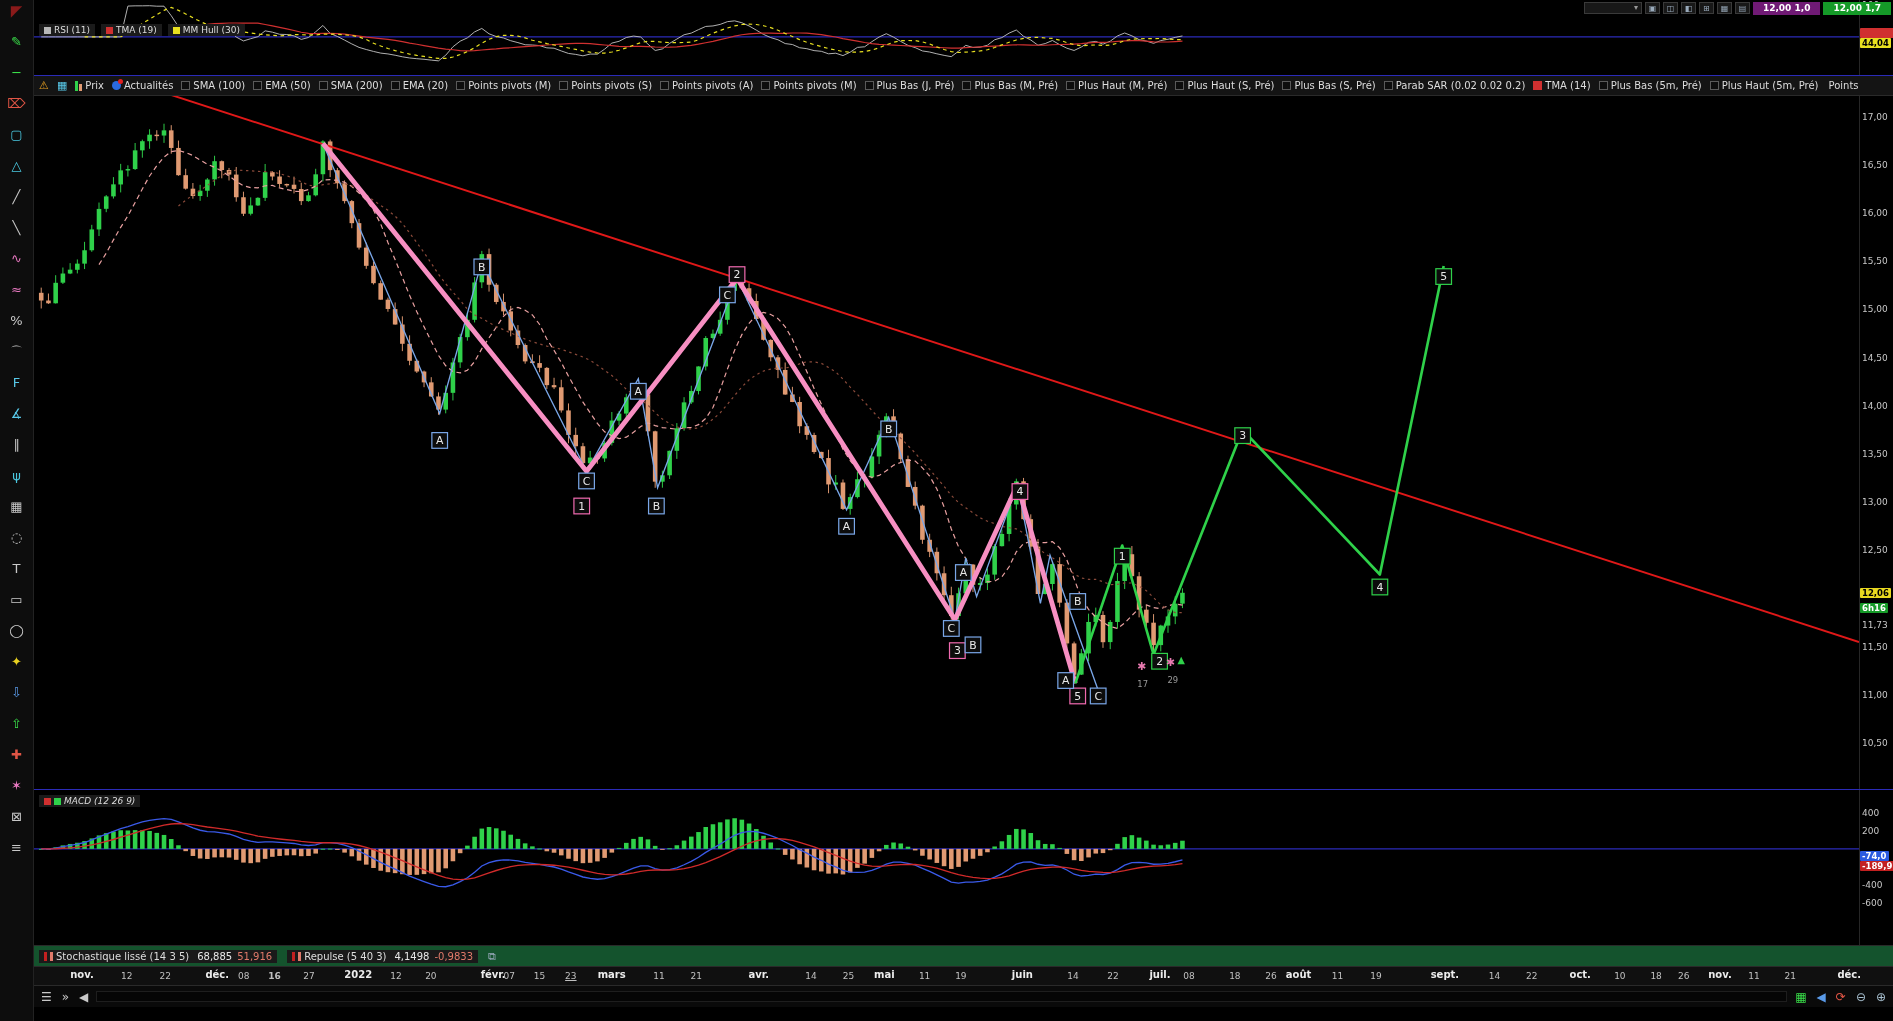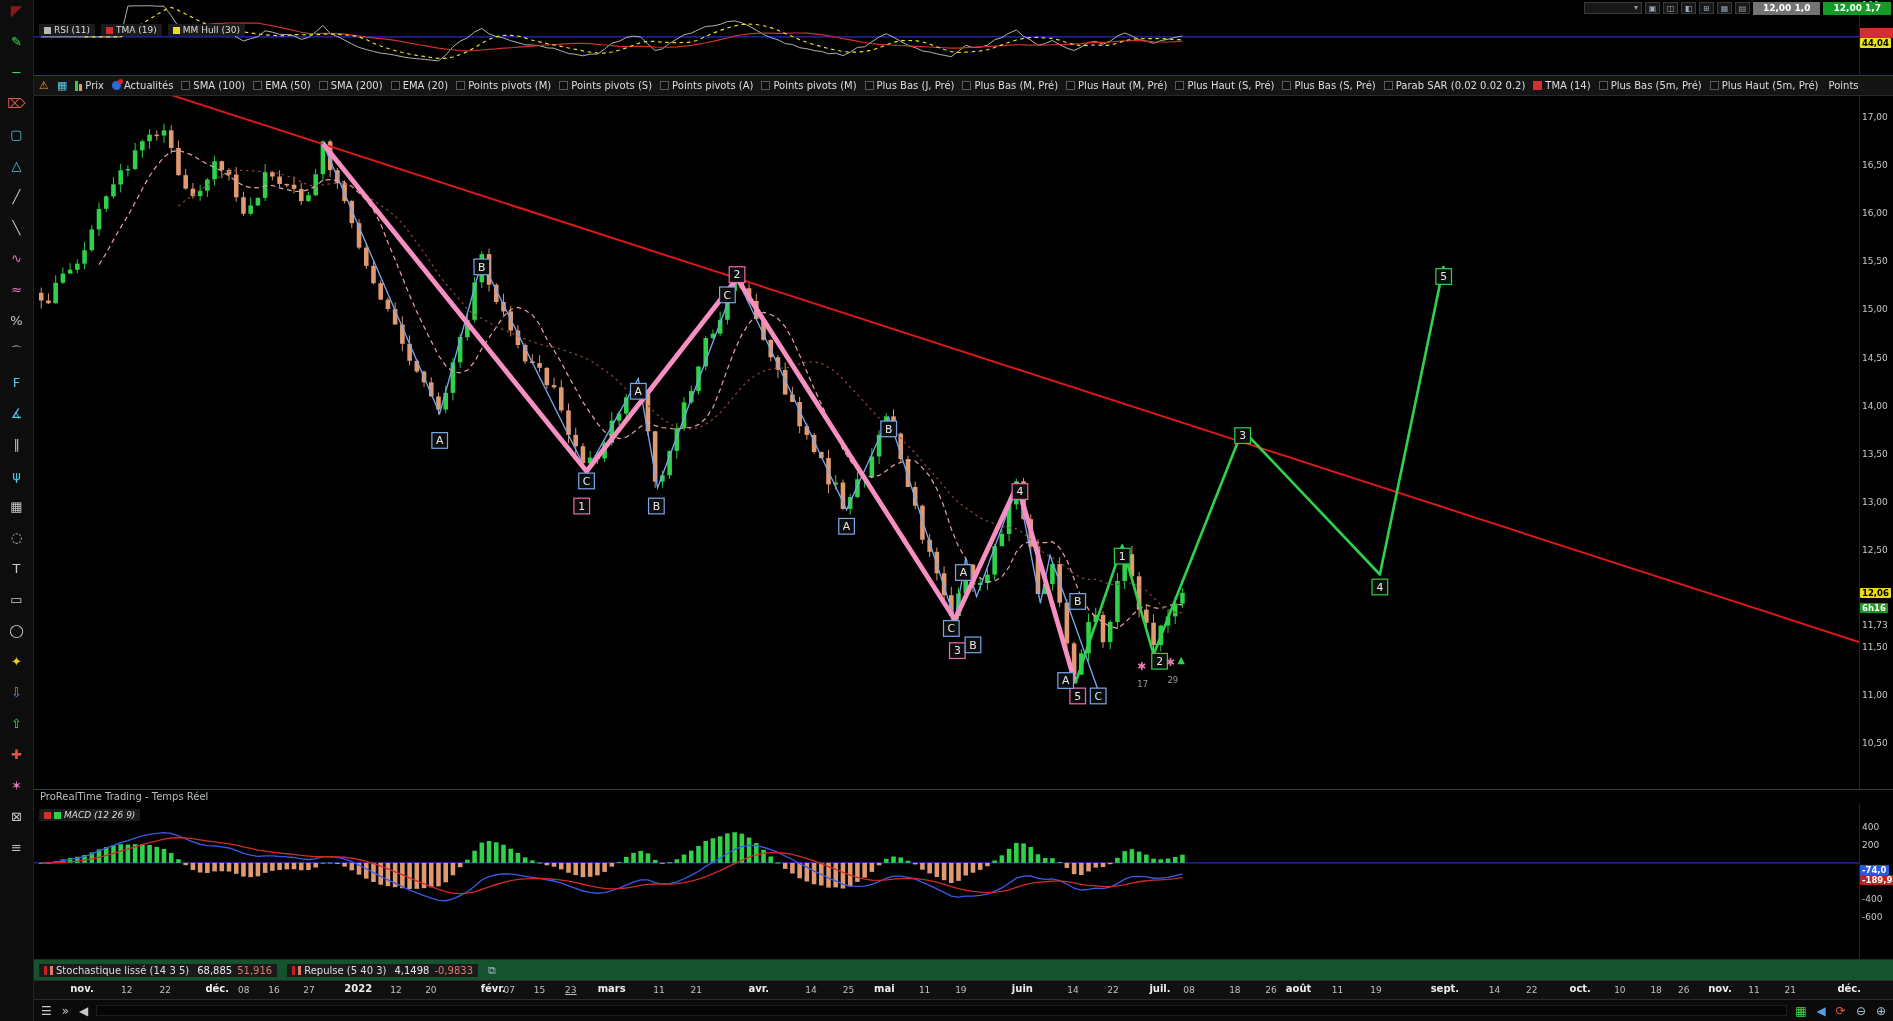--- a/index.html
+++ b/index.html
@@ -94,21 +94,21 @@
     </aside>
   <div class="main">
     <div class="top-right" id="topRight">
         <div class="tr-dd">▾</div>
         <div class="tr-btn">▣</div>
         <div class="tr-btn">◫</div>
         <div class="tr-btn">◧</div>
         <div class="tr-btn">⊞</div>
         <div class="tr-btn">▦</div>
         <div class="tr-btn">▤</div>
-        <div class="price-btn" style="background: #737373;">12,00 1,0</div>
+        <div class="price-btn" style="background: #701a75;">12,00 1,0</div>
         <div class="price-btn" style="background: rgb(21, 154, 40);">12,00 1,7</div>
       </div>
     <div class="row-top">
       <div class="pane-chart">
         <div class="legend" id="rsiLegend">
             <div class="chip">
               <span class="sq" style="background: rgb(184, 184, 184);"></span>
               <span>RSI (11)</span>
             </div>
             <div class="chip">
@@ -667,23 +667,20 @@
           <div class="axis-label" style="top: 58.61%;">13,00</div>
           <div class="axis-label" style="top: 65.57%;">12,50</div>
           <div class="axis-label" style="top: 79.48%;">11,50</div>
           <div class="axis-label" style="top: 86.43%;">11,00</div>
           <div class="axis-label" style="top: 93.39%;">10,50</div>
           <div class="axis-box" style="background: rgb(232, 216, 32); color: rgb(0, 0, 0); top: 71.69%;">12,06</div>
           <div class="axis-box" style="background: rgb(21, 154, 40); color: rgb(255, 255, 255); top: 73.91%;">6h16</div>
           <div class="axis-label" style="top: 76.28%;">11,73</div>
         </div>
     </div>
-    <div class="prt-row">
-      <span>ProRealTime Trading - Temps Réel</span>
-    </div>
     <div class="row-macd">
       <div class="pane-chart">
         <div class="legend" id="macdLegend" style="top:5px;font-style:italic;">
             <div class="chip">
               <span class="sq" style="background: rgb(208, 48, 48);"></span>
               <span class="sq" style="background: rgb(47, 209, 74);"></span>
               <span>MACD (12 26 9)</span>
             </div>
           </div>
         <svg id="macdSvg" viewBox="0 0 1516 129" preserveAspectRatio="none">
@@ -878,21 +875,21 @@
           <span class="st-val" style="color: rgb(224, 122, 106);">-0,9833</span>
         </div>
         <span class="st-detach">⧉</span>
       </div>
     <div class="time-row" id="timeRow">
         <span class="t-b" style="left: 1.95%;">nov.</span>
         <span class="t-n" style="left: 4.68%;">12</span>
         <span class="t-n" style="left: 6.75%;">22</span>
         <span class="t-b" style="left: 9.22%;">déc.</span>
         <span class="t-n" style="left: 10.97%;">08</span>
-        <span class="t-n" style="left: 12.6%;">16</span>
+        <span class="t-n" style="left: 12.6%; font-weight: bold;">16</span>
         <span class="t-n" style="left: 14.48%;">27</span>
         <span class="t-b" style="left: 16.69%;">2022</span>
         <span class="t-n" style="left: 19.16%;">12</span>
         <span class="t-n" style="left: 21.04%;">20</span>
         <span class="t-b" style="left: 24.03%;">févr.</span>
         <span class="t-n" style="left: 25.26%;">07</span>
         <span class="t-n" style="left: 26.88%;">15</span>
         <span class="t-n" style="left: 28.57%; text-decoration: underline;">23</span>
         <span class="t-b" style="left: 30.32%;">mars</span>
         <span class="t-n" style="left: 33.31%;">11</span>

